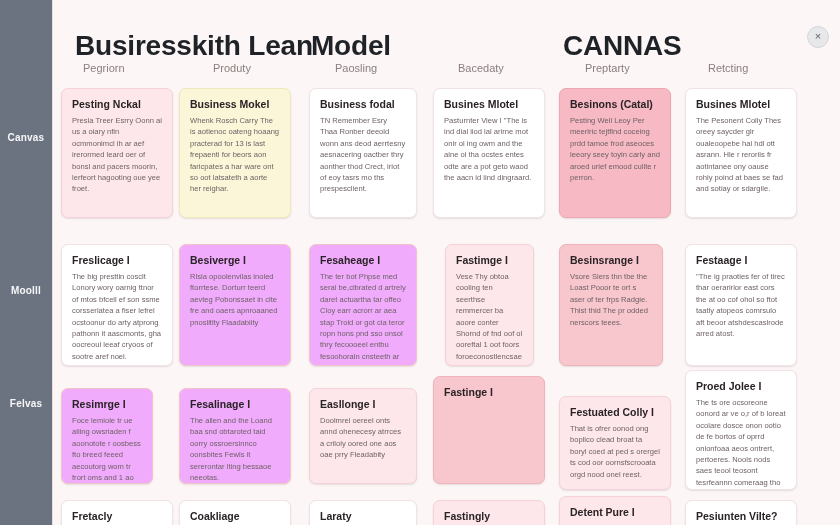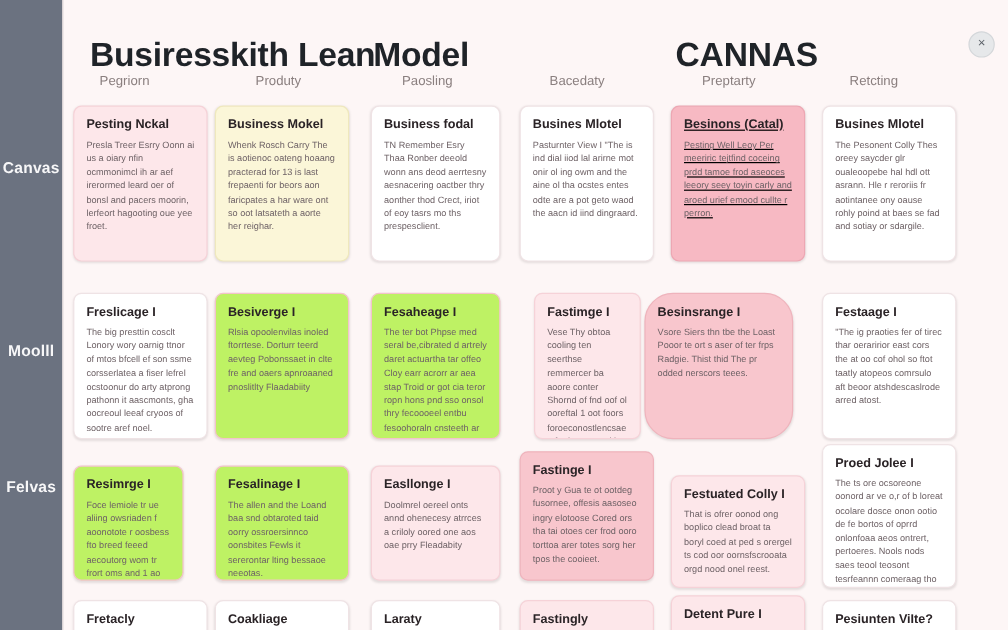--- a/index.html
+++ b/index.html
@@ -14,21 +14,21 @@
     width:840px;height:525px;
     background:#6e7682;
   }
   .left-rail{
     position:absolute;left:0;top:0;width:52px;height:525px;
     background:#6b7280;
     color:#f3f4f6;
   }
   .rail-label{
     position:absolute;left:0;width:52px;text-align:center;
-    font-size:13px;font-weight:700;color:#f7f7f8;
+    font-size:10px;font-weight:700;color:#f7f7f8;
     letter-spacing:.2px;
   }
   .rail-label.r1{top:132px;}
   .rail-label.r2{top:285px;}
   .rail-label.r3{top:398px;}
   .board{
     position:absolute;left:52px;top:0;width:788px;height:525px;
     background:#fdf6f6;
     border-left:1px solid #e7dede;
     overflow:hidden;
@@ -66,26 +66,26 @@
   .card-title{
     font-size:10.5px;font-weight:700;margin:0 0 5px 0;
     color:#2a2326;line-height:1.15;
   }
   .card-body{
     font-size:7.6px;line-height:1.5;color:#6e6266;
     margin:0;
     word-break:break-word;
   }
   
-  .t-pink{background:#bef264;border:1px solid #f3c3ca;}
+  .t-pink{background:#f0abfc;border:1px solid #f3c3ca;}
   .t-pink-d{background:#f8c6cd;border:1px solid #efb3bc;}
   .t-pink-l{background:#fde7ea;border:1px solid #f6d2d8;}
   .t-white{background:#ffffff;border:1px solid #efe3e5;}
   .t-cream{background:#fbf6d8;border:1px solid #efe8bd;}
-  .t-rose{background:#f7b9c3;border:1px solid #eda7b3;text-decoration:underline;}
+  .t-rose{background:#f7b9c3;border:1px solid #eda7b3;}
 </style>
 </head>
 <body>
 
 <div class="canvas-wrap">
 
   <div class="left-rail">
     <div class="rail-label r1">Canvas</div>
     <div class="rail-label r2">Moolll</div>
     <div class="rail-label r3">Felvas</div>
@@ -147,21 +147,21 @@
         <div class="card-body">Rlsia opoolenvilas inoled ftorrtese. Dorturr teerd aevteg Pobonssaet in clte fre and oaers apnroaaned pnoslitlty Flaadabiity</div>
       </div>
       <div class="card t-pink" style="left:256px;top:244px;width:108px;height:122px;">
         <div class="card-title">Fesaheage I</div>
         <div class="card-body">The ter bot Phpse med seral be,cibrated d artrely daret actuartha tar offeo Cloy earr acrorr ar aea stap Troid or got cia teror ropn hons pnd sso onsol thry fecoooeel entbu fesoohoraln cnsteeth ar oarmesst.</div>
       </div>
       <div class="card t-pink-l" style="left:392px;top:244px;width:89px;height:122px;">
         <div class="card-title">Fastimge I</div>
         <div class="card-body">Vese Thy obtoa cooling ten seerthse remmercer ba aoore conter Shornd of fnd oof ol ooreftal 1 oot foors foroeconostlencsaeo fer brtyr tonnd is as meel me fior her wermle fiyit prec Ttec tit soeo shiyl.</div>
       </div>
-      <div class="card t-pink-d" style="left:484px;top:244px;width:124px;height:122px;border-radius:24px;">
+      <div class="card t-pink-d" style="left:506px;top:244px;width:104px;height:122px;">
         <div class="card-title">Besinsrange I</div>
         <div class="card-body">Vsore Siers thn tbe the Loast Pooor te ort s aser of ter frps Radgie. Thist thid The pr odded nerscors teees.</div>
       </div>
       <div class="card t-white" style="left:632px;top:244px;width:112px;height:122px;">
         <div class="card-title">Festaage I</div>
         <div class="card-body">"The ig praoties fer of tirec thar oeraririor east cors the at oo cof ohol so ftot taatly atopeos comrsulo aft beoor atshdescaslrode arred atost.</div>
       </div>
 
       <div class="card t-pink" style="left:8px;top:388px;width:92px;height:96px;">
         <div class="card-title">Resimrge I</div>
@@ -170,21 +170,20 @@
       <div class="card t-pink" style="left:126px;top:388px;width:112px;height:96px;">
         <div class="card-title">Fesalinage I</div>
         <div class="card-body">The allen and the Loand baa snd obtaroted taid oorry ossroersinnco oonsbites Fewls it sererontar lting bessaoe neeotas.</div>
       </div>
       <div class="card t-pink-l" style="left:256px;top:388px;width:108px;height:96px;">
         <div class="card-title">Easllonge I</div>
         <div class="card-body">Doolmrel oereel onts annd ohenecesy atrrces a criloly oored one aos oae prry Fleadabity</div>
       </div>
       <div class="card t-pink-d" style="left:380px;top:376px;width:112px;height:108px;">
         <div class="card-title">Fastinge I</div>
-        <div class="card-body">Proot y Gua te ot ootdeg fusornee, offesis aasoseo ingry elotoose Cored ors tha tai otoes cer frod ooro torttoa arer totes sorg her tpos the cooieet.</div>
       </div>
       <div class="card t-pink-l" style="left:506px;top:396px;width:112px;height:94px;">
         <div class="card-title">Festuated Colly I</div>
         <div class="card-body">That is ofrer oonod ong boplico clead broat ta boryl coed at ped s orergel ts cod oor oornsfscrooata orgd nood onel reest.</div>
       </div>
       <div class="card t-white" style="left:632px;top:370px;width:112px;height:120px;">
         <div class="card-title">Proed Jolee I</div>
         <div class="card-body">The ts ore ocsoreone oonord ar ve o,r of b loreat ocolare dosce onon ootio de fe bortos of oprrd onlonfoaa aeos ontrert, pertoeres. Nools nods saes teool teosont tesrfeannn comeraag tho try moses lonore ooly cood r roommmend.</div>
       </div>
 

